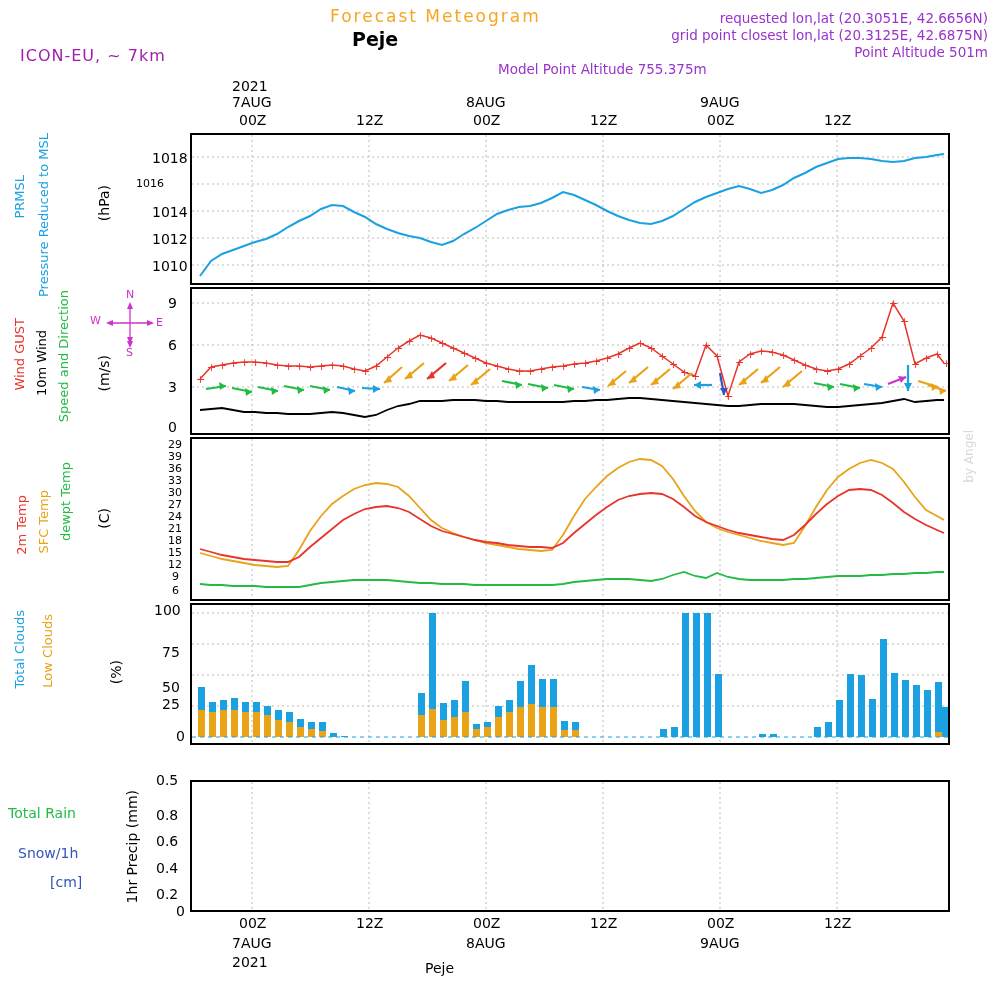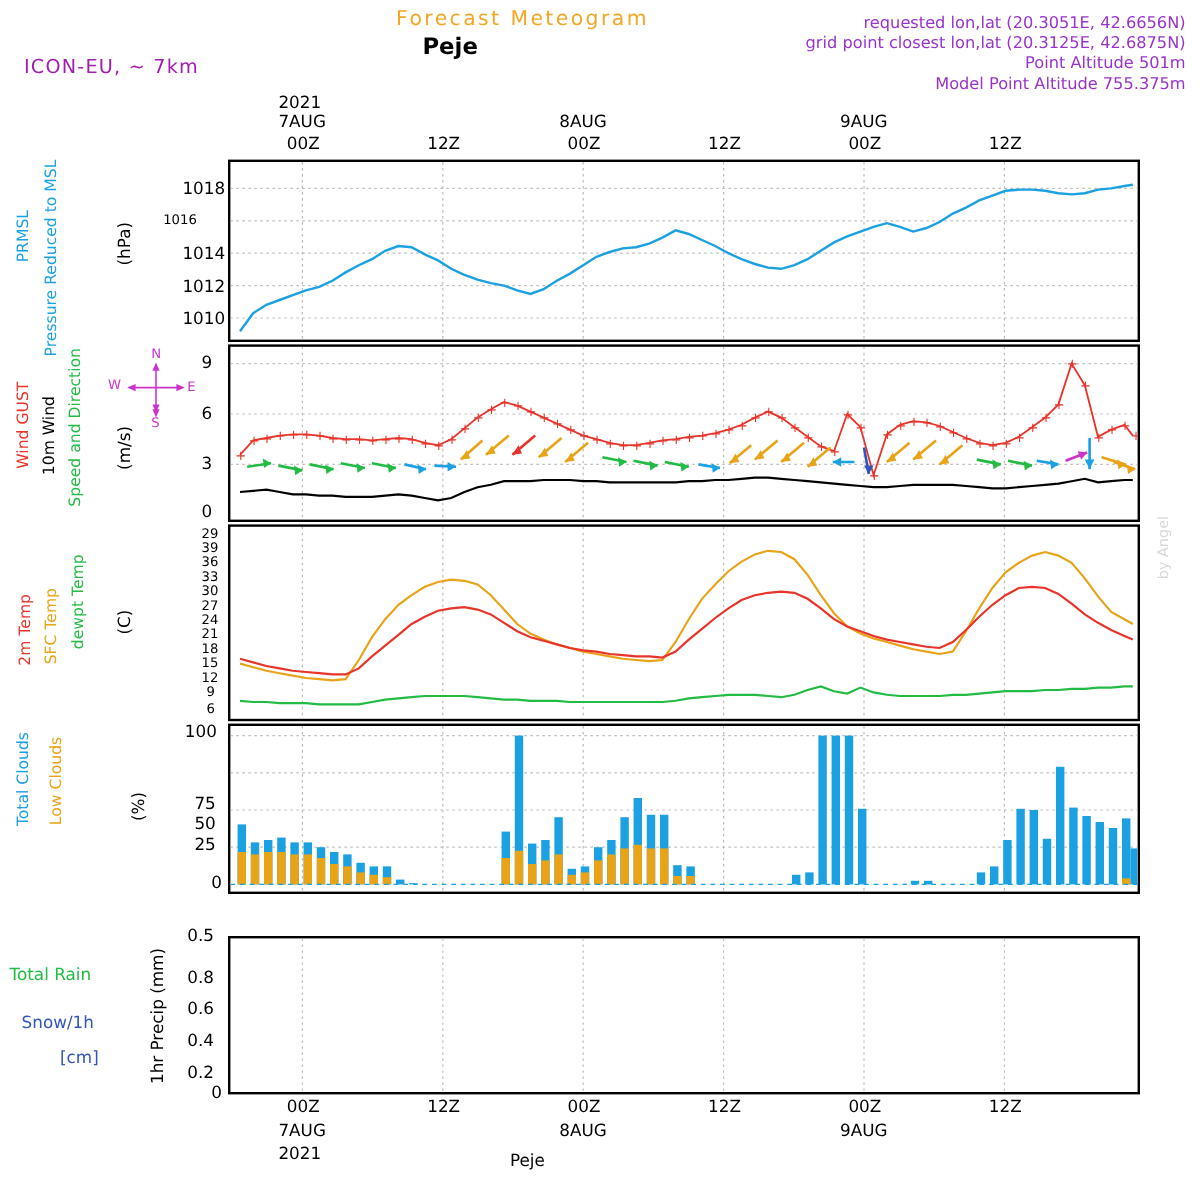--- a/index.html
+++ b/index.html
@@ -33,21 +33,21 @@
 </div>
 <div class="abs" style="left:588px;top:8px;width:400px;text-align:right;">
   <span class="c-purple" style="font-size:13.5px;">requested lon,lat (20.3051E, 42.6656N)</span>
 </div>
 <div class="abs" style="left:498px;top:25px;width:490px;text-align:right;">
   <span class="c-purple" style="font-size:13.5px;">grid point closest lon,lat (20.3125E, 42.6875N)</span>
 </div>
 <div class="abs" style="left:588px;top:42px;width:400px;text-align:right;">
   <span class="c-purple" style="font-size:13.5px;">Point Altitude 501m</span>
 </div>
-<div class="abs" style="left:498px;top:59px;width:490px;text-align:right;">
+<div class="abs" style="left:498px;top:59px;width:490px;text-align:left;">
   <span class="c-purple" style="font-size:13.5px;">Model Point Altitude 755.375m</span>
 </div>
 <div class="abs" style="left:962px;top:430px;">
   <span class="vert" style="font-size:12px;color:#d8d8d8;">by Angel</span>
 </div>
 
 <div class="abs" style="left:232px;top:78px;font-size:14px;color:#000;">2021</div>
 <div class="abs" style="left:232px;top:94px;font-size:14px;color:#000;">7AUG</div>
 <div class="abs" style="left:466px;top:94px;font-size:14px;color:#000;">8AUG</div>
 <div class="abs" style="left:700px;top:94px;font-size:14px;color:#000;">9AUG</div>
@@ -399,21 +399,21 @@
         <rect x="347" y="102" width="7" height="30"></rect>
       <rect x="358" y="102" width="7" height="30"></rect>
         <rect x="369" y="125" width="7" height="7"></rect>
       <rect x="380" y="125" width="7" height="7"></rect>
       <rect x="743" y="127" width="7" height="5"></rect>
     </g>
     <line x1="0" y1="132" x2="756" y2="132" stroke="#1ba1e2" stroke-width="1" stroke-dasharray="4,4"></line>
   </svg>
 </div>
 <div class="abs" style="left:154px;top:602px;font-size:14px;">100</div>
-<div class="abs" style="left:162px;top:662px;font-size:14px;">75</div>
+<div class="abs" style="left:162px;top:644px;font-size:14px;">75</div>
 <div class="abs" style="left:162px;top:665px;font-size:14px;margin-top:14px;">50</div>
 <div class="abs" style="left:162px;top:696px;font-size:14px;">25</div>
 <div class="abs" style="left:176px;top:728px;font-size:14px;">0</div>
 <div class="abs" style="left:12px;top:610px;"><span class="vert c-blue" style="font-size:13px;">Total Clouds</span></div>
 <div class="abs" style="left:40px;top:614px;"><span class="vert c-gold" style="font-size:13px;">Low Clouds</span></div>
 <div class="abs" style="left:108px;top:660px;"><span class="vert c-black" style="font-size:14px;">(%)</span></div>
 
 <div class="panel" style="left:190px;top:780px;width:760px;height:132px;">
   <svg width="756" height="128" viewBox="0 0 756 128">
     <g stroke="#bbbbbb" stroke-width="1" stroke-dasharray="2,3">

